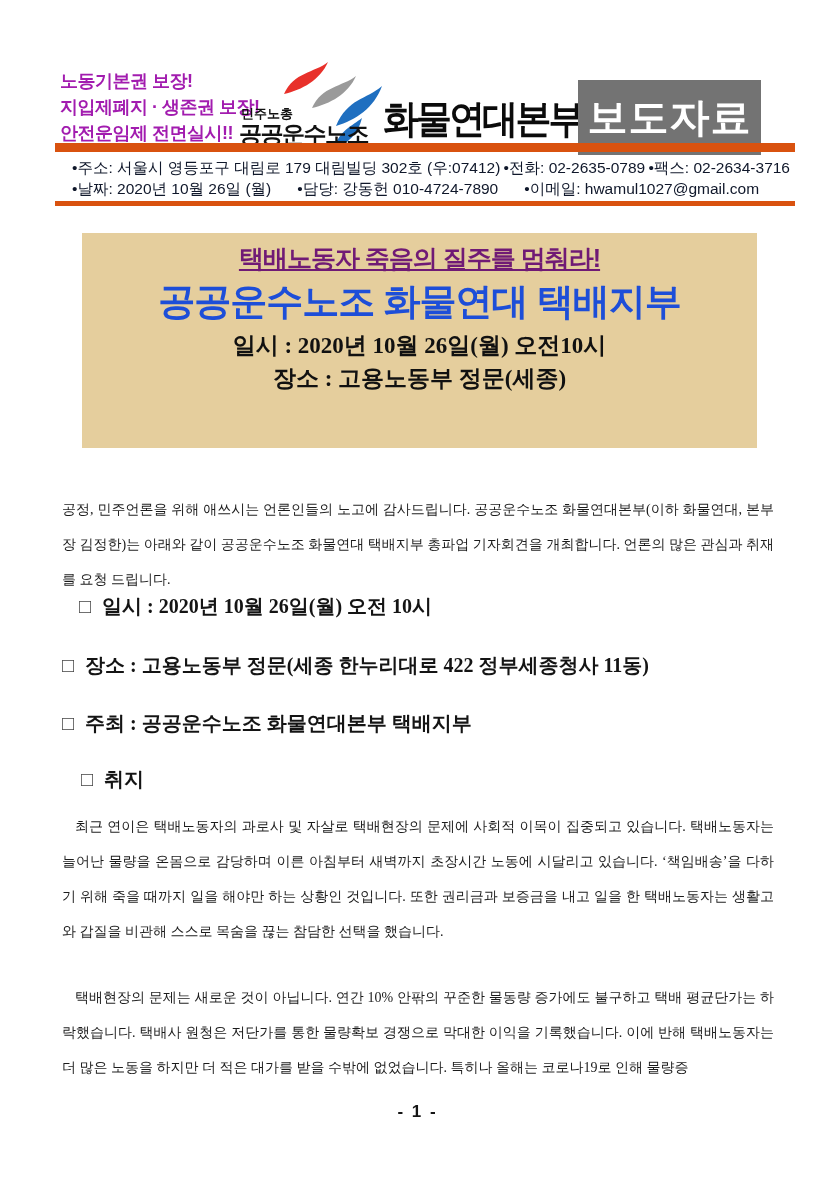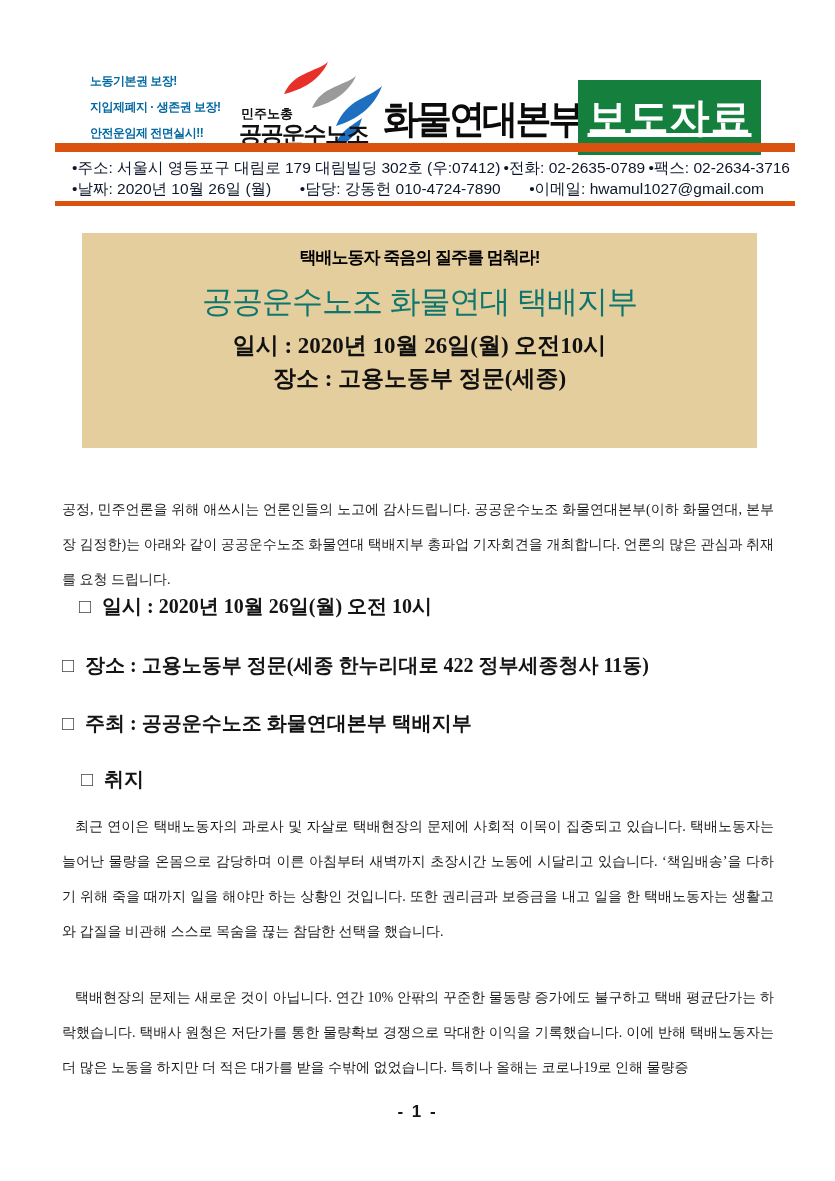--- a/index.html
+++ b/index.html
@@ -5,51 +5,51 @@
   html,body { margin:0; padding:0; }
   body {
     width:835px; height:1181px; position:relative; background:#ffffff;
     font-family:"Liberation Sans", sans-serif; color:#1c1c1c;
     overflow:hidden;
   }
   .serif { font-family:"Liberation Serif", "DejaVu Serif", serif; }
 
   
   .slogans {
-    position:absolute; left:90px; top:68px;
-    font-size:12px; font-weight:bold; line-height:26px;
-    color:#0369a1; letter-spacing:-0.5px;
+    position:absolute; left:60px; top:68px;
+    font-size:18px; font-weight:bold; line-height:26px;
+    color:#a21caf; letter-spacing:-0.5px;
   }
   .logo { position:absolute; left:238px; top:60px; width:145px; height:95px; }
   .org-title {
     position:absolute; left:383px; top:92px;
     font-size:39px; font-weight:bold; color:#0b0b0b;
     letter-spacing:-3px; transform:scaleX(0.92); transform-origin:left top;
     white-space:nowrap;
   }
   .doc-type {
     position:absolute; left:578px; top:80px; width:183px; height:75px;
     display:flex; align-items:center; justify-content:center;
     color:#ffffff; font-size:40px; font-weight:bold; letter-spacing:1px;
     white-space:nowrap;
   }
   .rule1 { position:absolute; left:55px; top:143px; width:740px; height:9px; }
   .rule2 { position:absolute; left:55px; top:201px; width:740px; height:5px; }
   .contact { position:absolute; left:60px; top:157px; width:718px; font-size:15.5px; color:#0f172a;margin-left:12px; }
-  .contact-line { display:flex; line-height:21px; white-space:nowrap;justify-content:space-between; }
+  .contact-line { display:flex; line-height:21px; white-space:nowrap; }
   .contact-line.spread { justify-content:space-between; }
   .contact-line.gapped > span { margin-right:26px; }
 
   
   .title-box {
     position:absolute; left:82px; top:233px; width:675px; height:215px;
     text-align:center; box-sizing:border-box; padding-top:9px;
   }
-  .tb-subtitle { font-size:17px; font-weight:bold; letter-spacing:-1px; color:#000000; line-height:32px; }
-  .tb-main { font-size:31px; font-weight:normal; letter-spacing:-1px; color:#0f766e; line-height:55px; }
+  .tb-subtitle { font-size:25px; font-weight:bold; letter-spacing:-1px; color:#701a75; line-height:32px;text-decoration:underline; }
+  .tb-main { font-size:37px; font-weight:bold; letter-spacing:-1px; color:#1d4ed8; line-height:55px; }
   .tb-meta { font-size:23px; font-weight:bold; line-height:33px; color:#111; }
 
   
   .bodytext {
     position:absolute; left:62px; width:712px;
     font-size:14px; line-height:35px; text-align:justify; color:#1b1b1b;
   }
   .intro { top:478px; }
   .check-item {
     position:absolute; left:62px; width:712px;
@@ -86,21 +86,21 @@
       <path d="M74,48 C84,26 104,27 118,16 C110,34 92,44 74,48 Z" fill="#9A9A9A"></path>
       <path d="M98,66 C110,38 128,40 144,26 C136,48 118,60 98,66 Z" fill="#1F6FC0"></path>
       <path d="M96,88 C102,70 114,66 124,58 C120,74 110,84 96,88 Z" fill="#1F6FC0"></path>
       <text x="3" y="58" font-size="13" font-weight="bold" fill="#111">민주노총</text>
       <text x="1" y="82" font-size="23" font-weight="bold" letter-spacing="-1.5" fill="#111">공공운수노조</text>
     </svg>
   </div>
 
   <div class="org-title">화물연대본부</div>
 
-  <div class="doc-type" style="background: #15803d; text-decoration: underline;">보도자료</div>
+  <div class="doc-type" style="background: #737373;">보도자료</div>
 
   <div class="rule1" style="background: rgb(217, 82, 15);"></div>
 
   <div class="contact">
     <div class="contact-line spread">
       <span>•주소: 서울시 영등포구 대림로 179 대림빌딩 302호 (우:07412)</span>
       <span>•전화: 02-2635-0789</span>
       <span>•팩스: 02-2634-3716</span>
     </div>
     <div class="contact-line gapped">

